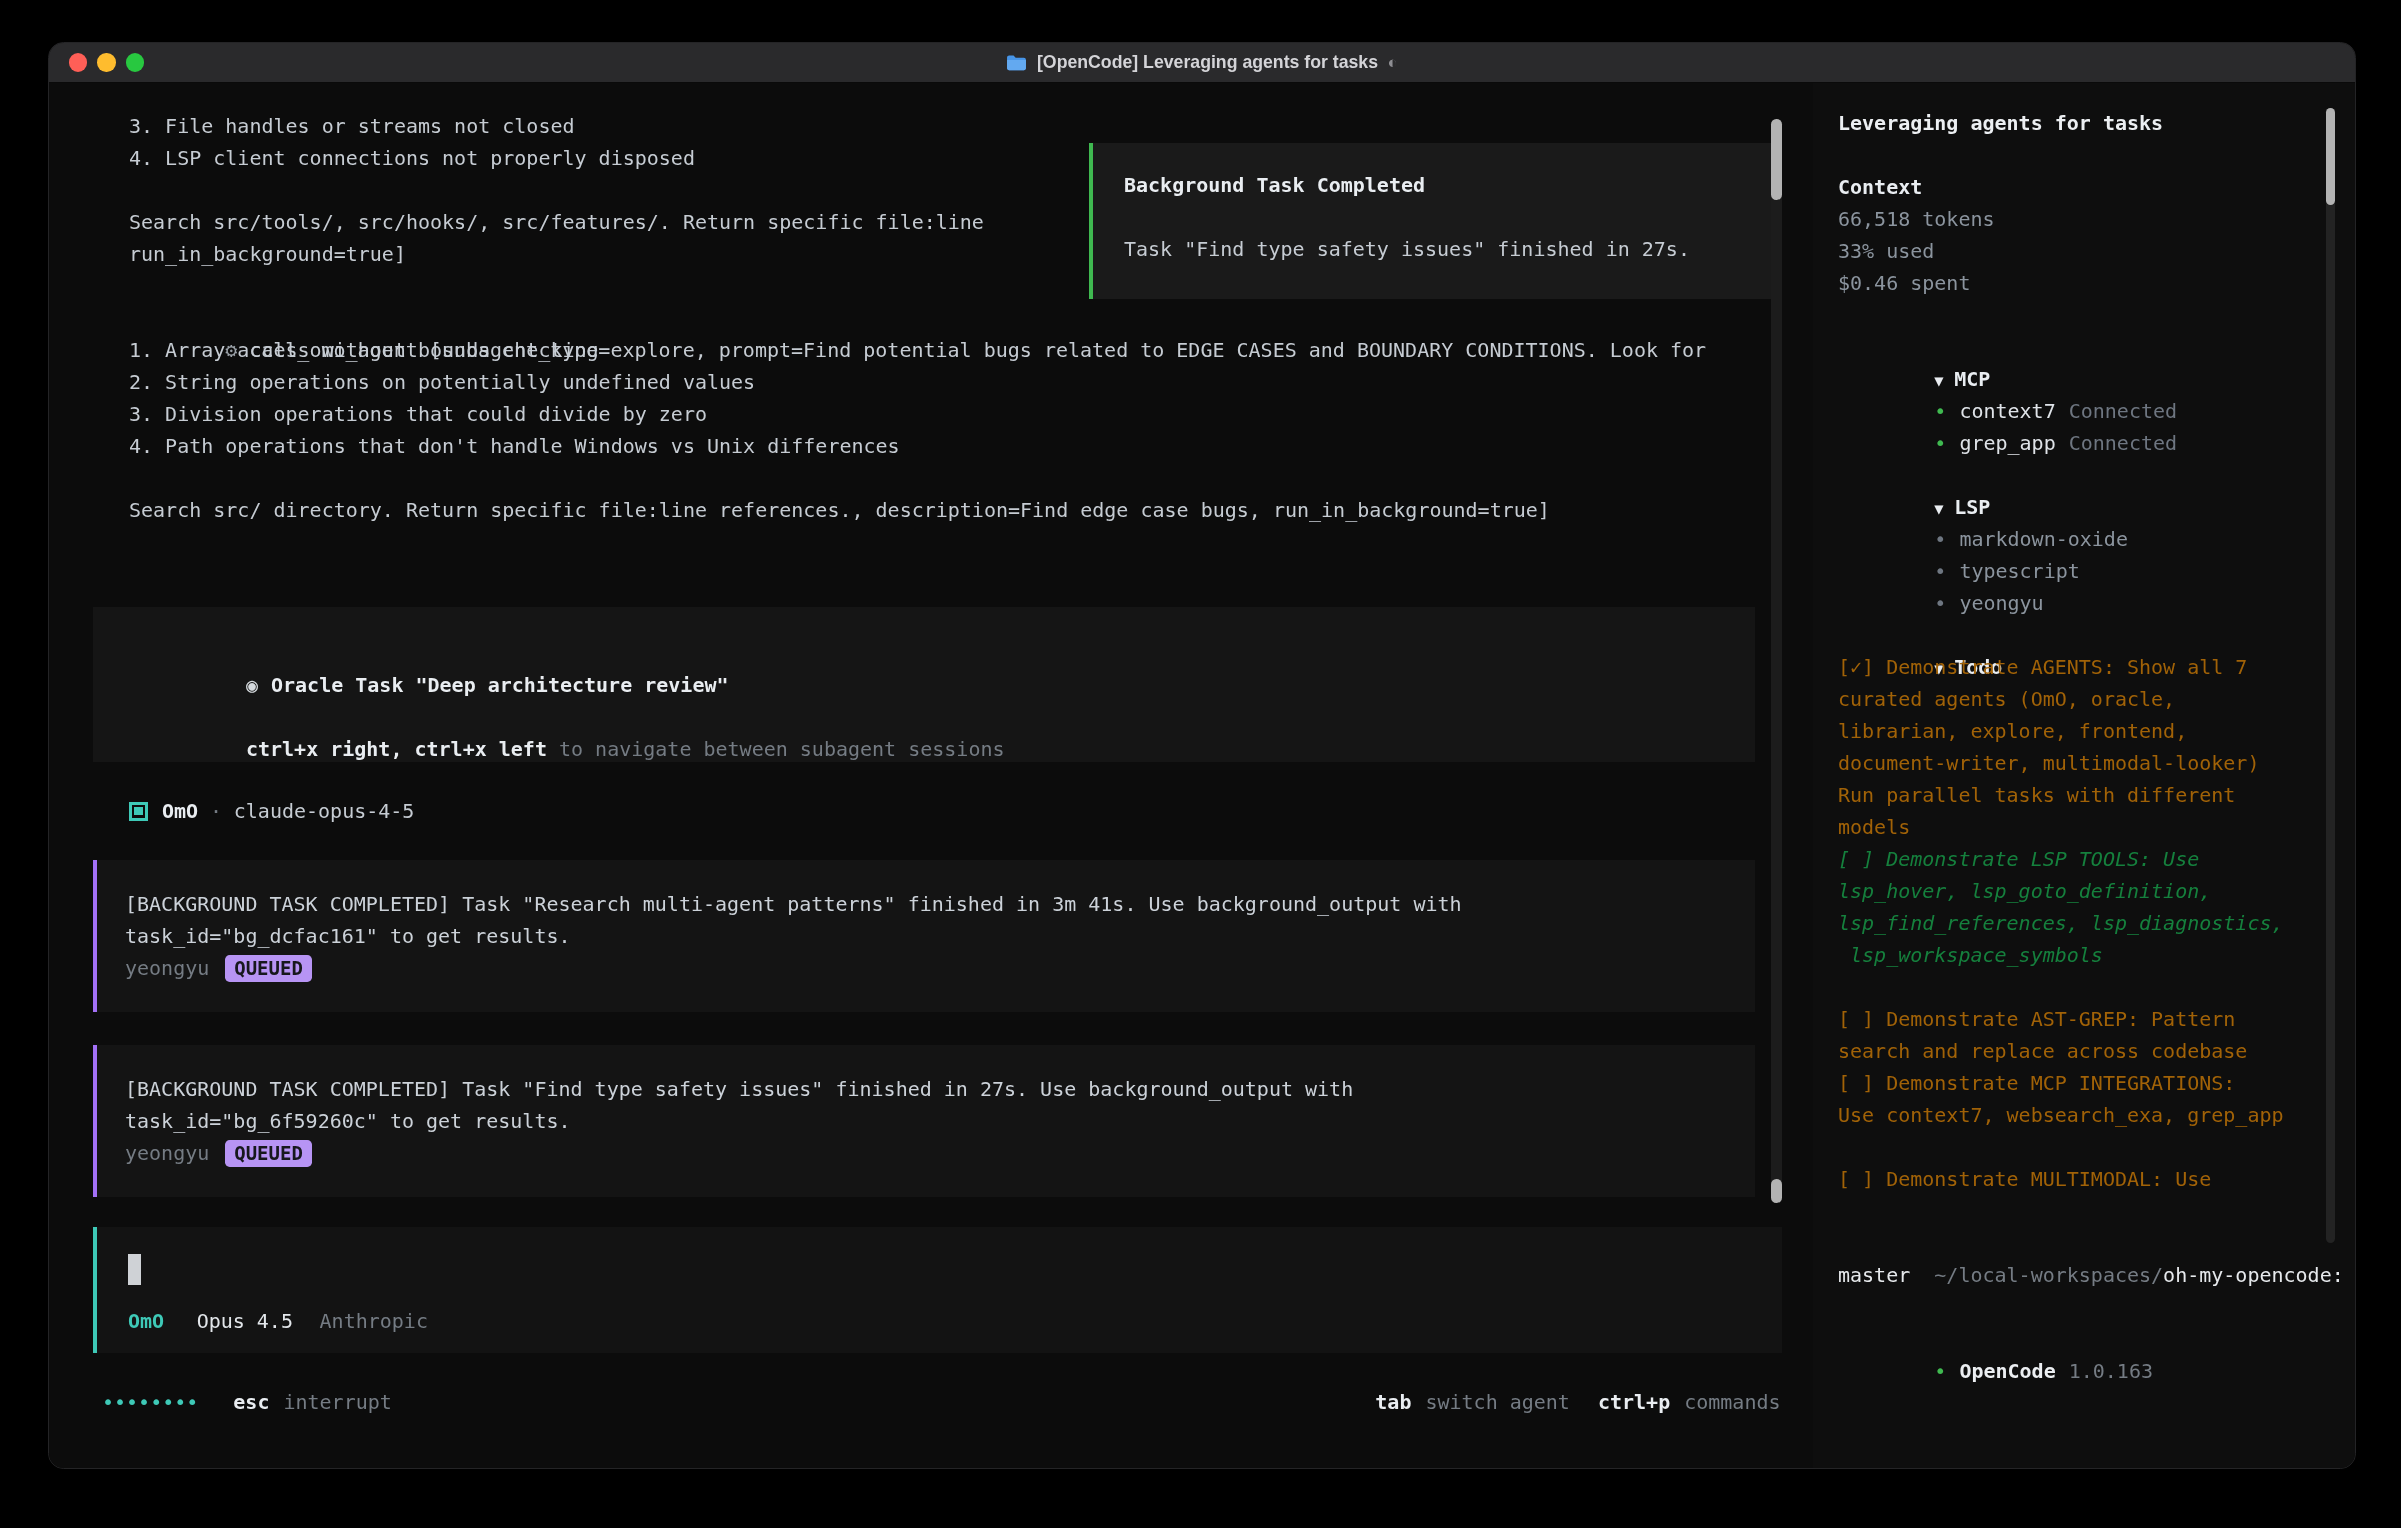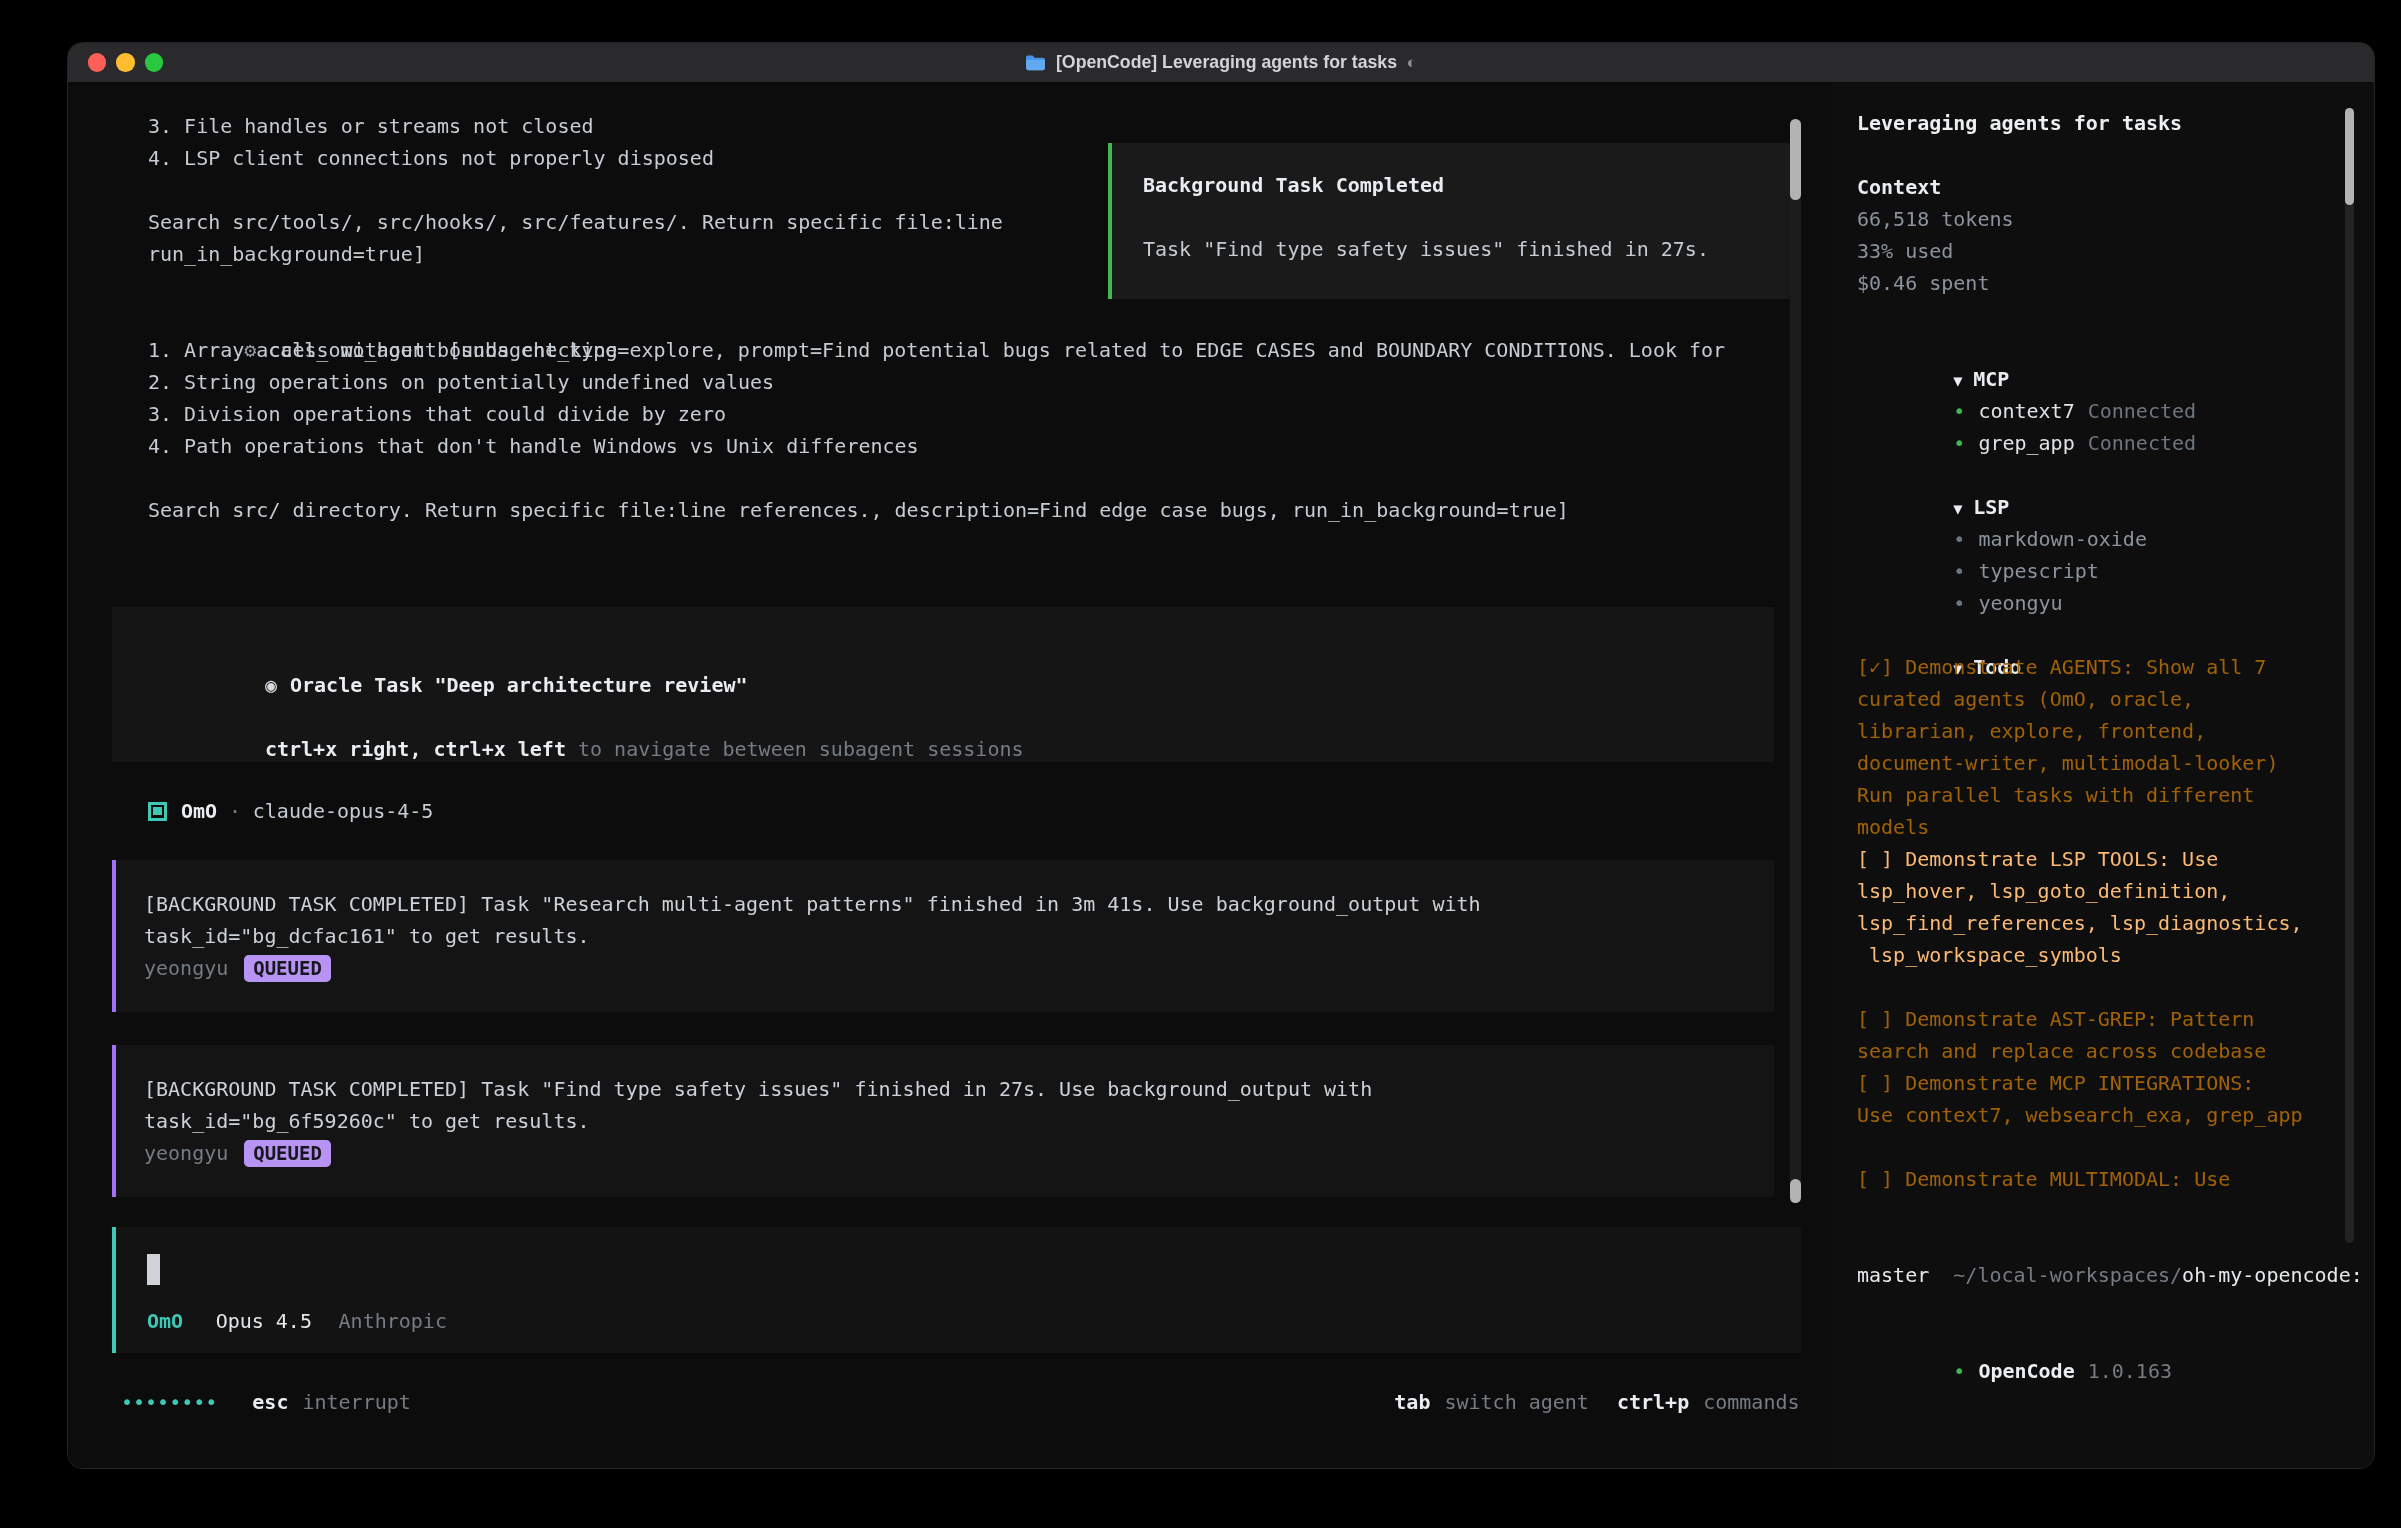--- a/index.html
+++ b/index.html
@@ -2,21 +2,21 @@
 <html style="font-size:9.5px"><head>
 <meta charset="utf-8">
 <style>
   html,body { margin:0; padding:0; }
   body {
     width:2401px; height:1528px; background:#000;
     font-family:"DejaVu Sans Mono","Liberation Mono",monospace;
     overflow:hidden; position:relative;
   }
   .window {
-    position:absolute; left:67px; top:42px; width:2308px; height:1427px;
+    position:absolute; left:48px; top:42px; width:2308px; height:1427px;
     background:#0c0c0c; border-radius:15.4px; overflow:hidden;
     border:1.2px solid #242426; box-sizing:border-box;
     box-shadow:0 29.5px 83px rgba(0,0,0,.9);
   }
   
   .titlebar {
     height:39px; background:#2a2a2c; border-bottom:1.2px solid #0a0a0a;
     display:flex; align-items:center; position:relative;
   }
   .traffic { position:absolute; left:20px; top:0; height:39px; display:flex; align-items:center; gap:10px; }
@@ -108,21 +108,21 @@
   }
   .sb-line { height:32px; line-height:32px; white-space:pre; }
   .sb-title { color:#eceff2; font-weight:bold; }
   .sb-heading { color:#e9edf1; font-weight:bold; }
   .arrow { font-size:15.4px; margin-right:10.6px; font-weight:normal; color:#e9edf1; }
   .b-green { color:#3fb950; margin-right:13px; }
   .b-dim { color:#6e7681; margin-right:13px; }
   .name { color:#dfe3e8; }
   .status { color:#6e7681; margin-left:13px; }
   .todo-done, .todo-pending { color:#a16207; }
-  .todo-active { color:#fdba74; }
+  .todo-active { color:#15803d;font-style:italic; }
   .gap-after { margin-bottom:32px; }
   .ws-dim { color:#757c84; }
   .ws-bright { color:#e6e9ec; }
   .app { color:#eceff2; font-weight:bold; }
   .ver { color:#757c84; margin-left:13px; }
   .sb-track {
     position:absolute; right:22px; top:25px; width:9.5px; height:1135px;
     background:#232323; border-radius:4.7px;
   }
   .sb-thumb { position:absolute; left:0; top:0; width:9.5px; height:97px; background:#b3b3b3; border-radius:4.7px; }

